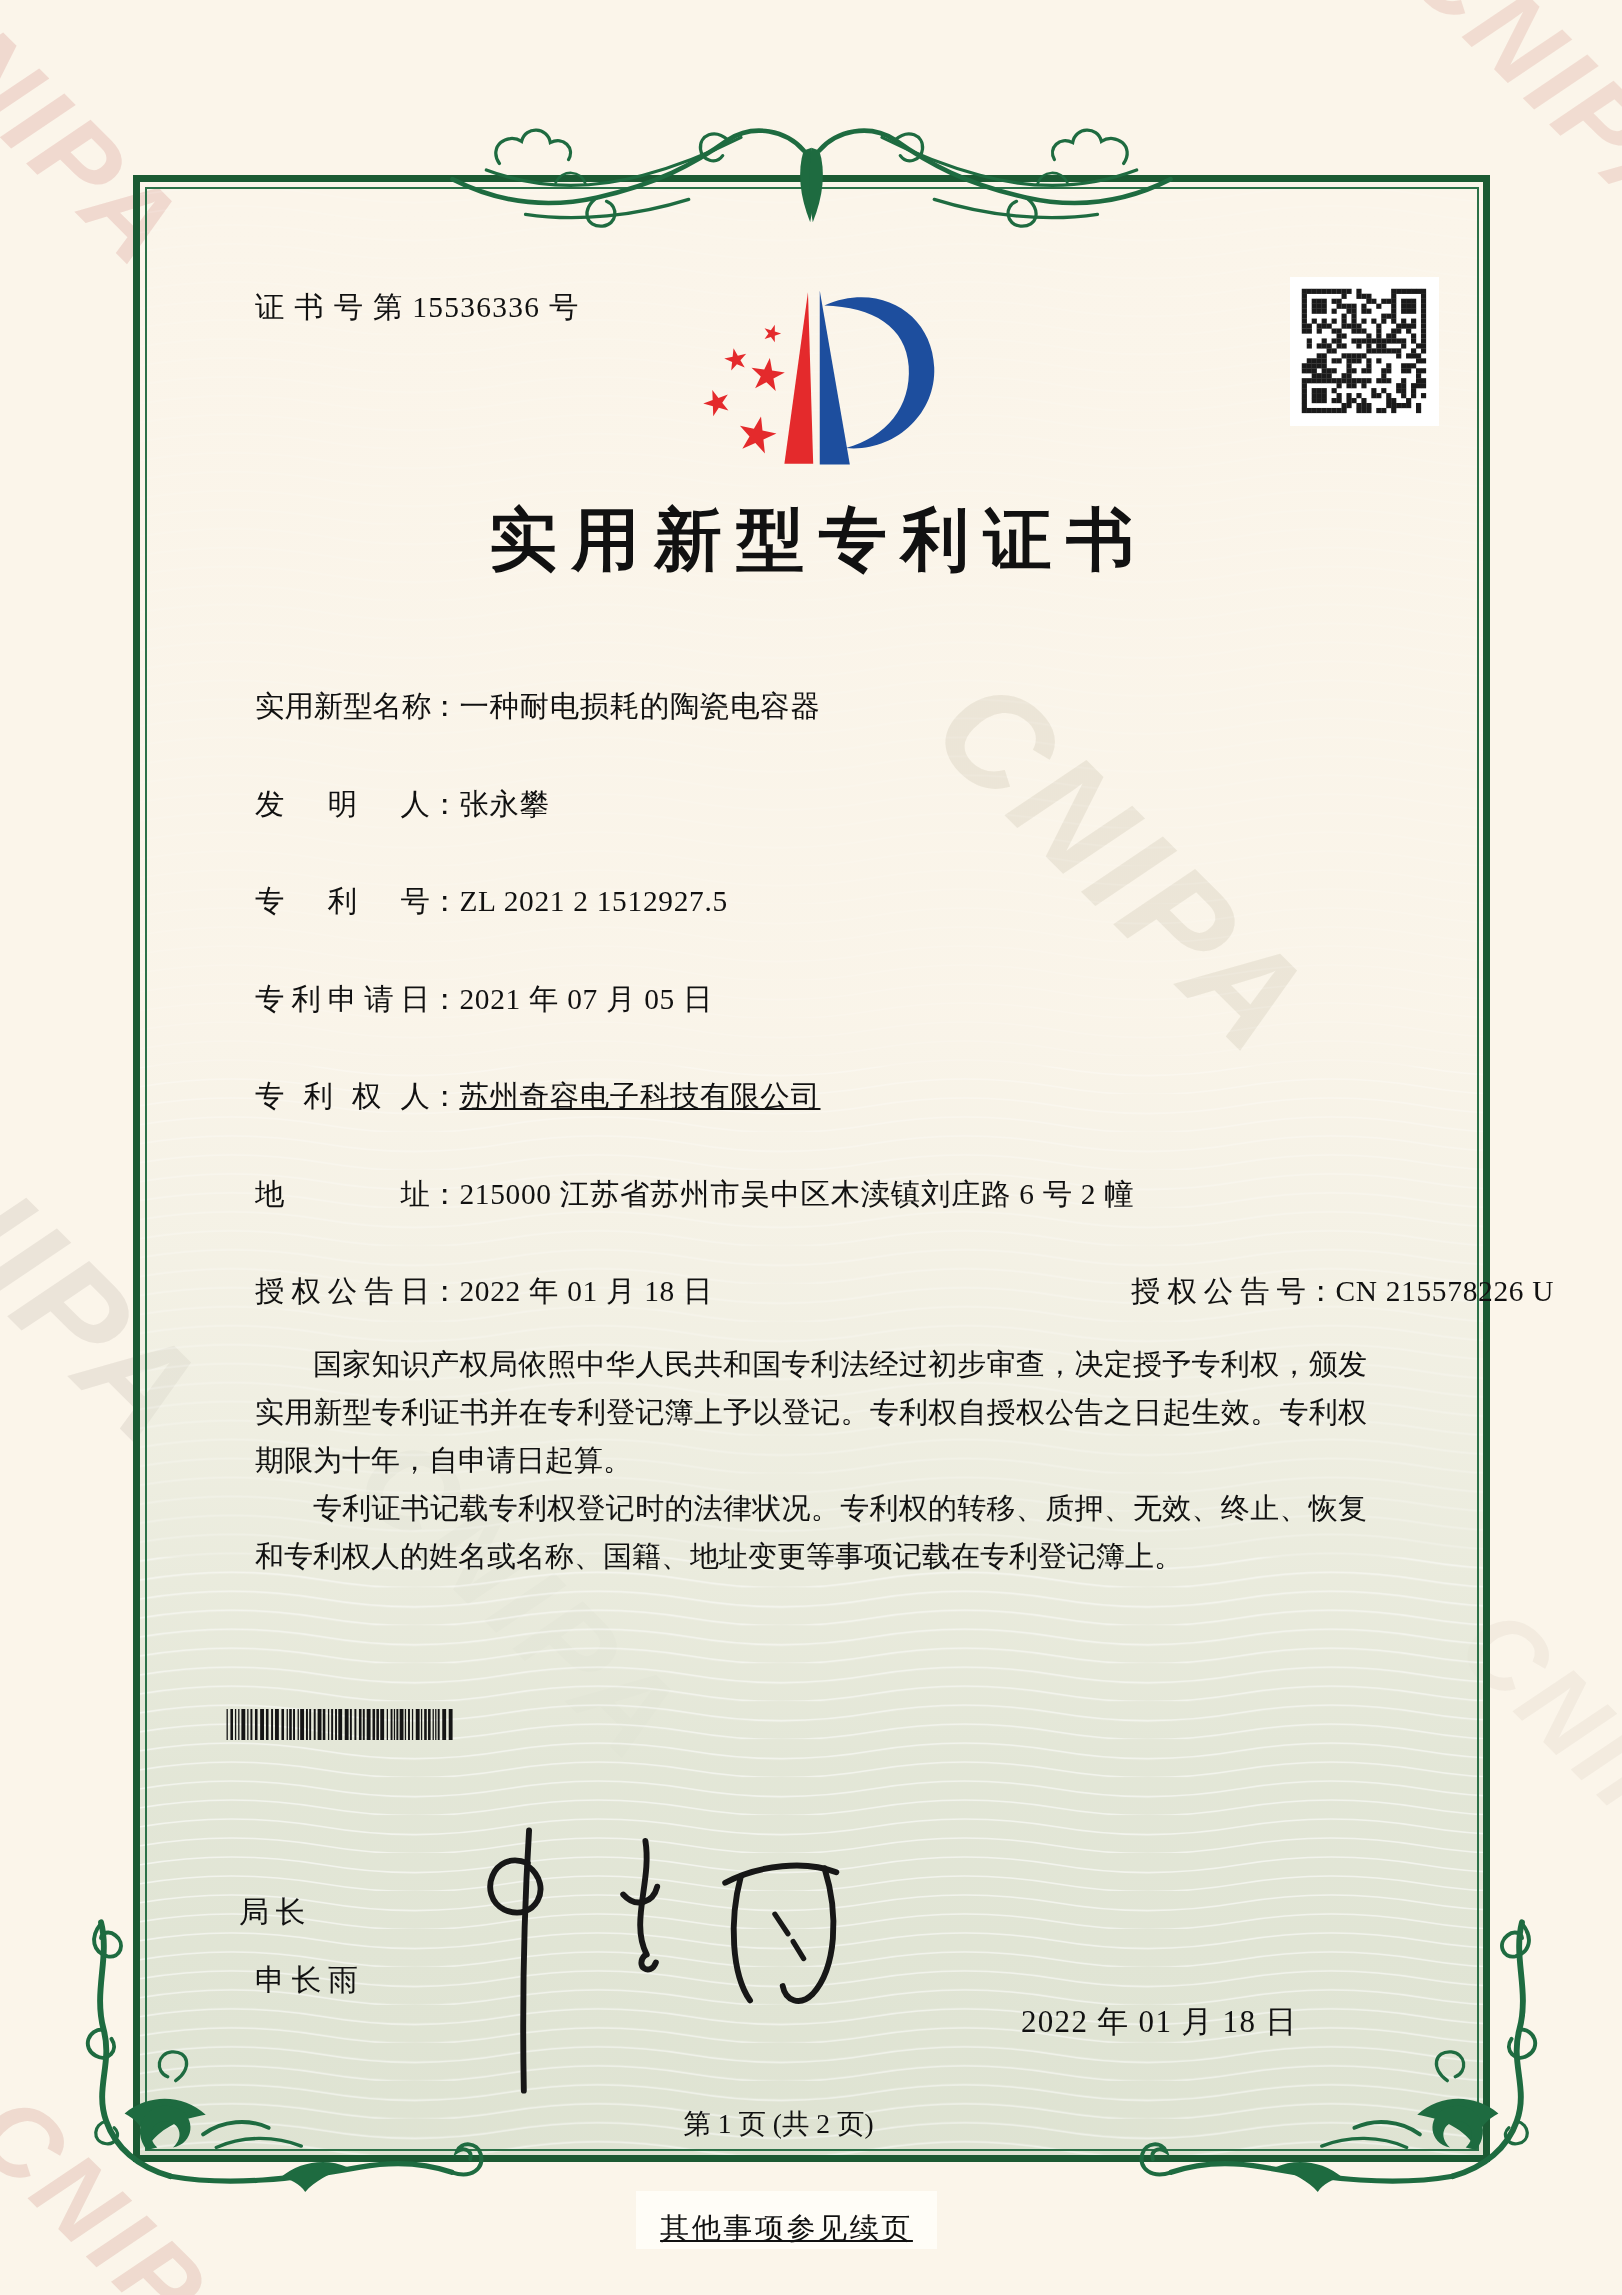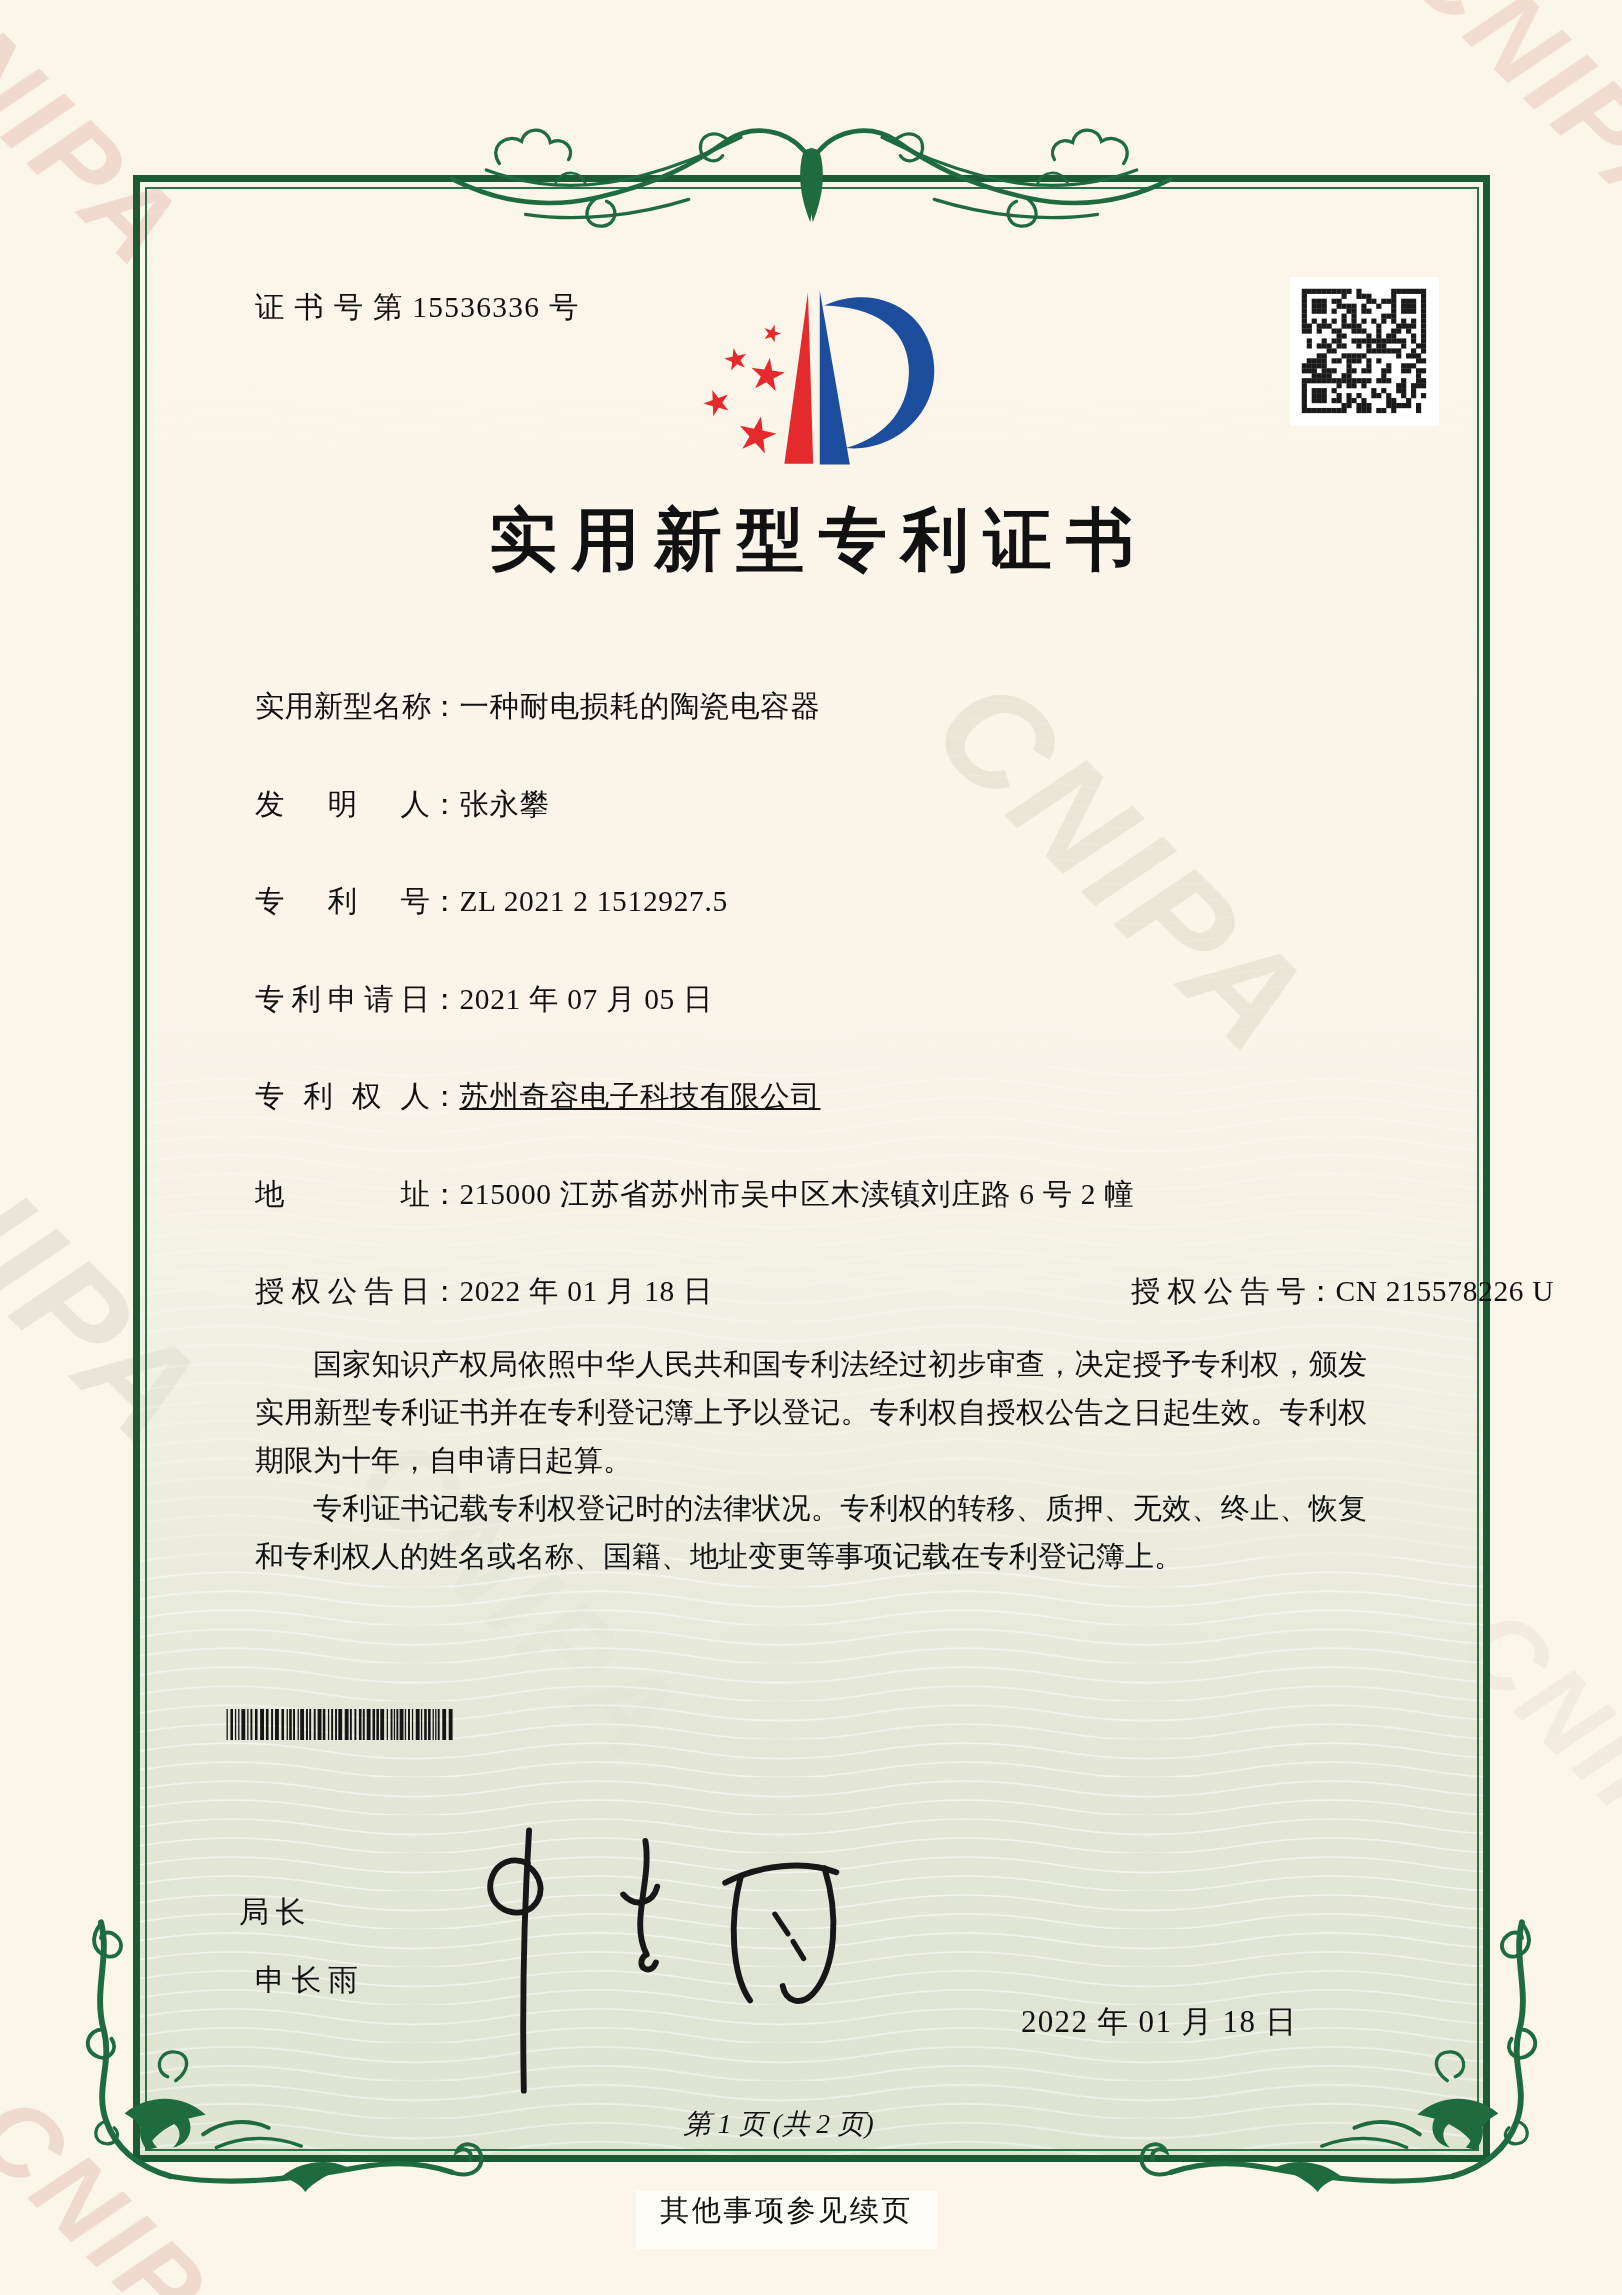--- a/index.html
+++ b/index.html
@@ -46,23 +46,23 @@
   
   .body-text{position:absolute;left:255px;top:1340px;width:1112px;font-size:29px;
     line-height:48px;text-align:justify;}
   .body-text p{margin:0;text-indent:58px;}
   
   .barcode{position:absolute;left:225px;top:1709px;width:233px;height:31px;}
   .director-title{position:absolute;left:239px;top:1892px;font-size:30px;letter-spacing:6.5px;}
   .director-name{position:absolute;left:255px;top:1960px;font-size:30px;letter-spacing:6.5px;}
   .sig{position:absolute;left:393px;top:1803px;width:497px;height:304px;}
   .issue-date{position:absolute;left:1021px;top:2001px;font-size:31px;letter-spacing:1.3px;}
-  .page-info{position:absolute;left:0;top:2106px;width:1557px;text-align:center;font-size:27.5px;font-style:italic;}
+  .page-info{position:absolute;left:0;top:2106px;width:1557px;text-align:center;font-size:27.5px;}
   .cont-strip{position:absolute;left:636px;top:2191px;width:301px;height:58px;background:#fffdf7;
-    display:flex;align-items:flex-start;justify-content:center;}
+    display:flex;align-items:flex-end;justify-content:center;text-decoration:underline;}
   .cont-note{font-size:29px;letter-spacing:2.6px;}
 </style>
 </head>
 <body>
 
 <div class="page">
 
   <div class="wm wm-a">CNIPA</div>
   <div class="wm wm-b">CNIPA</div>
   <div class="wm wm-c">CNIPA</div>

